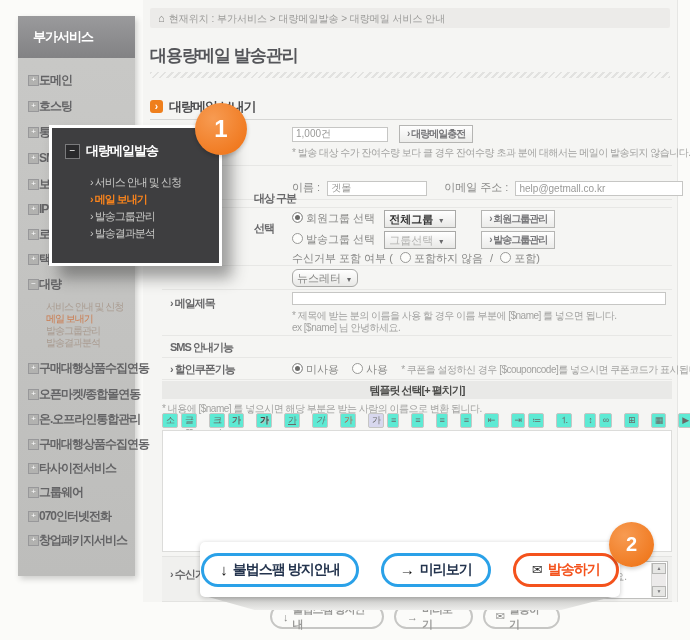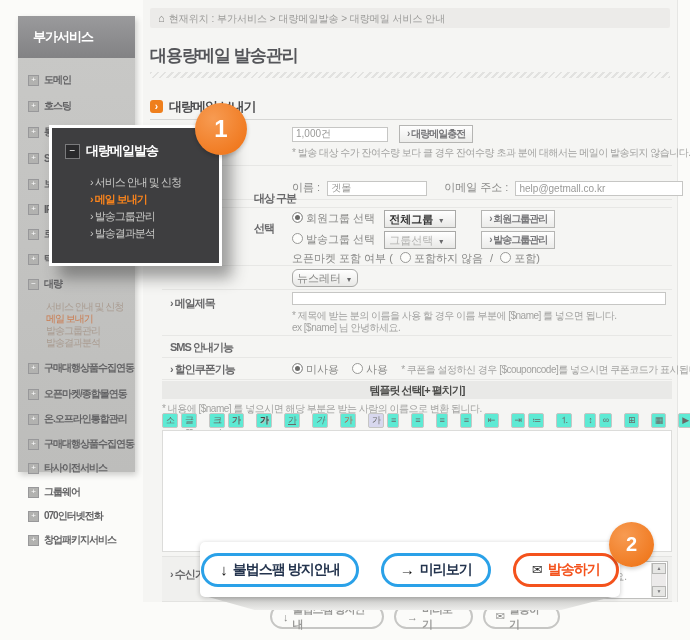--- a/index.html
+++ b/index.html
@@ -50,28 +50,28 @@
   #editor{left:162px;top:430px;width:510px;height:122px;background:#fff;border:1px solid #dcdcda;box-sizing:border-box;}
   
   #unsub-row{left:162px;top:556px;width:510px;height:44px;background:#f0f0ee;border-top:1px solid #e3e3e1;border-bottom:1px solid #e3e3e1;}
   #unsub-ta{position:absolute;left:130px;top:4px;width:376px;height:38px;background:#fff;border:1px solid #bfbfbd;box-sizing:border-box;}
   #unsub-ta .fragment{position:absolute;right:40px;top:8px;font-size:10px;color:#9a9a98;}
   .sbar{position:absolute;right:1px;top:1px;width:14px;height:34px;background:#eceaea;border-left:1px solid #d5d5d3;}
   .sbar .up,.sbar .dn{position:absolute;left:0;width:14px;height:11px;background:#e6e6e4;border:1px solid #b5b5b3;
     box-sizing:border-box;font-size:5px;color:#77777a;text-align:center;line-height:9px;}
   .sbar .up{top:0;} .sbar .dn{bottom:0;}
   
-  #sidebar{left:18px;top:16px;width:117px;height:456px;background:linear-gradient(180deg,#c9c9c7,#bdbdbb);
+  #sidebar{left:18px;top:16px;width:117px;height:560px;background:linear-gradient(180deg,#c9c9c7,#bdbdbb);
     box-shadow:2px 3px 6px rgba(0,0,0,.18);}
   #sidebar-title{height:42px;background:linear-gradient(#9a9a9c,#828284);color:#fff;font-size:13px;font-weight:bold;
     line-height:42px;padding-left:15px;letter-spacing:-1px;}
   .sb-item{position:absolute;left:10px;height:12px;display:flex;align-items:center;white-space:nowrap;}
   .sb-ico{display:inline-block;width:9px;height:9px;background:#b2b2b0;border:1px solid #98989a;color:#fff;
     font-size:8px;line-height:8px;text-align:center;flex:0 0 auto;}
-  .sb-item .lb{margin-left:5px;font-size:10px;font-weight:bold;color:#636365;letter-spacing:-1px;}
+  .sb-item .lb{font-size:12px;font-weight:bold;color:#636365;letter-spacing:-1px;}
   .sb-sub{position:absolute;left:28px;font-size:10px;color:#aa9c91;letter-spacing:-1px;white-space:nowrap;}
   .sb-sub.active{color:#cb7b4e;}
   
   #popup{left:49px;top:125px;width:173px;height:141px;background:#3e3e40;border:3px solid #fff;
     box-shadow:10px 12px 14px rgba(50,50,50,.45);z-index:25;box-sizing:border-box;}
   #popup .head{position:absolute;left:13px;top:14px;display:flex;align-items:center;}
   #popup .mbox{width:13px;height:13px;background:#2a2a2c;border:1px solid #7a7a7c;color:#fff;font-size:10px;
     line-height:11px;text-align:center;}
   #popup .htx{margin-left:6px;color:#fff;font-size:13px;font-weight:bold;letter-spacing:-1px;}
   .pp-item{position:absolute;left:38px;font-size:11px;color:#c9c9c7;letter-spacing:-1px;white-space:nowrap;}
@@ -142,21 +142,21 @@
       <span class="radio on"></span><span>회원그룹 선택</span>
       <span class="sel bold" style="margin-left:6px;width:62px;"><span>전체그룹</span><span class="caret">▾</span></span>
       <span class="sbtn" style="margin-left:22px;">› 회원그룹관리</span>
     </div>
     <div class="fcontent" style="top:24px;">
       <span class="radio"></span><span>발송그룹 선택</span>
       <span class="sel dim" style="margin-left:6px;width:62px;"><span>그룹선택</span><span class="caret">▾</span></span>
       <span class="sbtn" style="margin-left:22px;">› 발송그룹관리</span>
     </div>
     <div class="fcontent" style="top:44px;">
-      <span>오픈마켓 포함 여부 (</span>
+      <span>수신거부 포함 여부 (</span>
       <span class="radio" style="margin-left:4px;"></span><span>포함하지 않음</span>
       <span style="margin:0 4px;">/</span>
       <span class="radio"></span><span>포함</span><span>)</span>
     </div>
   </div>
 
   <div class="abs frow" style="top:265px;height:24px;">
     <div class="fcontent" style="top:4px;">
       <span class="sel" style="width:56px;border-radius:6px;"><span>뉴스레터</span><span class="caret">▾</span></span>
     </div>

